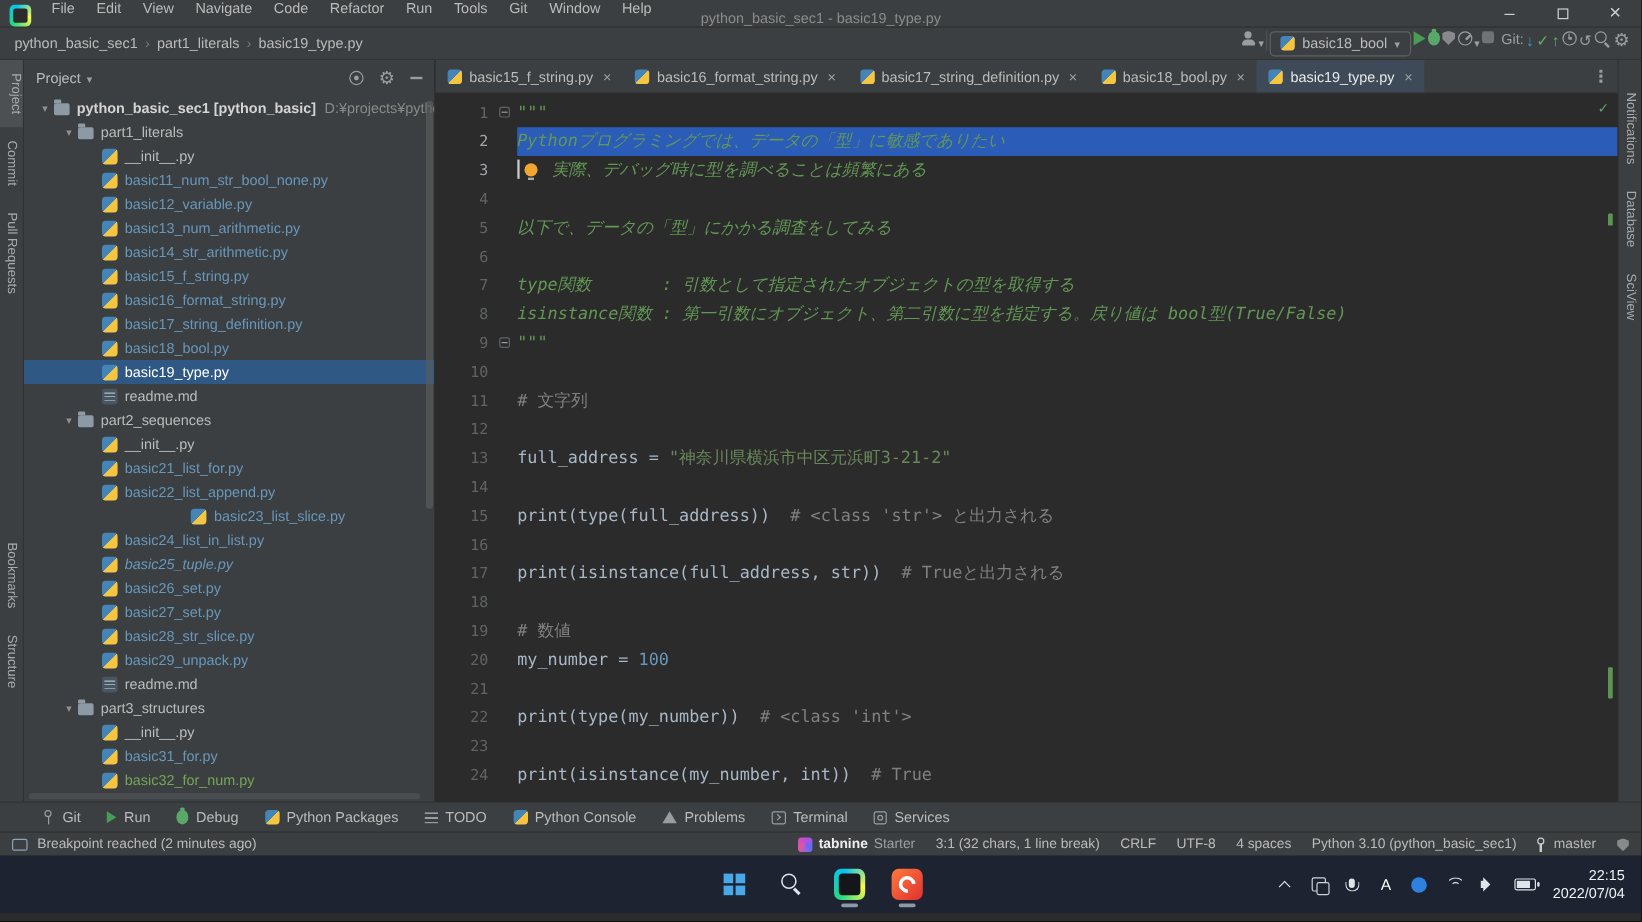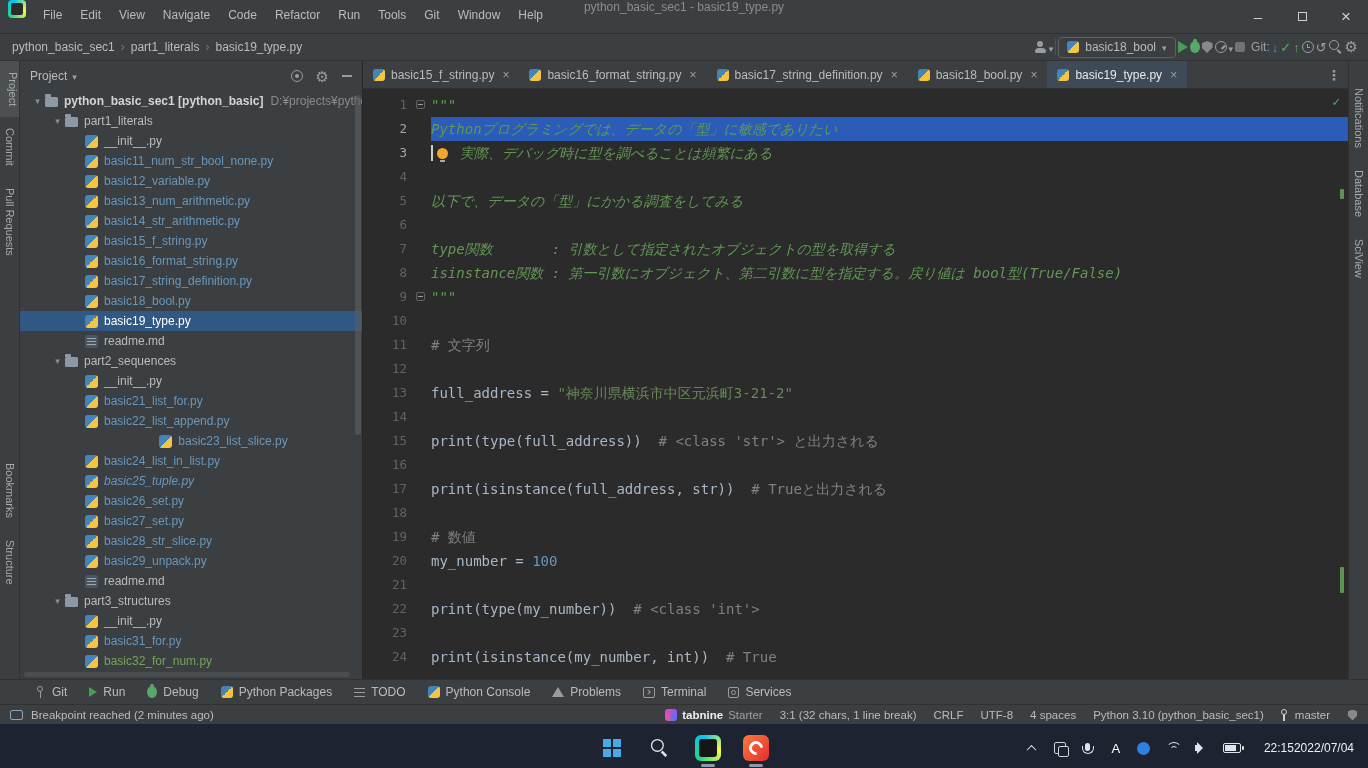--- a/index.html
+++ b/index.html
@@ -2,39 +2,39 @@
 <html style="--accent-blue: #3d94c7; --editor-selection: #2a5cb8; --tree-selection: #2f5884; --tab-active-bg: #3e4a57; --docstring-green: #629755; --comment-gray: #808080; --string-green: #6a8759; --number-blue: #6897bb; --code-default: #a9b7c6; --run-green: #499c54; --modified-blue: #6897bb; --added-green: #73a657;"><head>
 <meta charset="utf-8">
 <style>
   *{margin:0;padding:0;box-sizing:border-box}
   html,body{width:1368px;height:768px;overflow:hidden;background:#000}
   #root{position:relative;width:1368px;height:768px;background:#2b2b2b;
         font-family:"Liberation Sans","DejaVu Sans",sans-serif;color:#bbb;cursor:default}
   .icon{display:inline-block;position:relative;flex:none}
 
   
-  .titlebar{height:34px;background:#3c3f41;display:flex;align-items:flex-start;position:relative;border-bottom:1px solid #323232}
+  .titlebar{height:23px;background:#3c3f41;display:flex;align-items:flex-end;position:relative;border-bottom:1px solid #323232}
   .app-logo{width:18px;height:18px;margin:0 8px;border-radius:4px;
     background:conic-gradient(from 220deg,#21d789,#07c3f2,#fcf84a,#21d789);position:relative}
   .app-logo::after{content:"";position:absolute;inset:3px;background:#2b2b2b;border-radius:2px}
   .menubar{display:flex;align-items:center}
   .menu-item{padding:0 9px;font-size:12px;color:#bbb;line-height:30px}
   .win-title{position:absolute;left:50%;transform:translateX(-50%);font-size:12px;color:#8c8c8c;white-space:nowrap}
   .win-controls{margin-left:auto;display:flex;height:100%}
   .wc{width:44px;height:100%;display:flex;align-items:center;justify-content:center;color:#cfcfcf}
   .wc-min::before{content:"–";font-size:15px}
   .wc-max i{display:block;width:9px;height:9px;border:1px solid #cfcfcf}
   .wc-close::before{content:"×";font-size:17px}
 
   
   .navbar{height:27px;background:#3c3f41;display:flex;align-items:center;padding:0 10px;border-bottom:1px solid #323232}
   .breadcrumbs{display:flex;align-items:center}
   .bc-item{font-size:12px;color:#bbb;padding:0 2px}
   .bc-sep{color:#777;padding:0 4px;font-size:12px}
-  .nav-right{margin-left:auto;display:flex;align-items:center;gap:2px}
+  .nav-right{margin-left:auto;display:flex;align-items:flex-start;gap:2px}
   .caret::before{content:"▾";font-size:9px;color:#9da0a3}
   .vsep{width:1px;height:16px;background:#505356}
   .run-config{display:flex;align-items:center;gap:6px;border:1px solid #5e6162;border-radius:4px;height:21px;padding:0 8px;font-size:12px;color:#bbb}
   .git-label{font-size:12px;color:#9da0a3;margin-left:4px}
   .txt{line-height:1}
   .i-arrdown::before{content:"↓";color:var(--accent-blue,#3d94c7);font-weight:bold;font-size:13px}
   .i-check::before{content:"✓";color:#5fad65;font-weight:bold;font-size:13px}
   .i-arrup::before{content:"↑";color:#5fad65;font-weight:bold;font-size:13px}
   .i-undo::before{content:"↺";color:#9a9da0;font-size:13px}
   .i-gear::before{content:"⚙";color:#9a9da0;font-size:15px}
@@ -177,21 +177,21 @@
   .i-bluedot{width:13px;height:13px;border-radius:50%;background:#2f81e0}
   .i-wifi{width:16px;height:12px}
   .i-wifi::before{content:"";position:absolute;left:1px;top:0;width:14px;height:14px;border:1.6px solid #dfe3ea;border-radius:50%;clip-path:polygon(50% 50%,0 0,100% 0)}
   .i-wifi::after{content:"";position:absolute;left:5px;top:4px;width:6px;height:6px;border:1.6px solid #dfe3ea;border-radius:50%;clip-path:polygon(50% 50%,-40% -40%,140% -40%)}
   .i-vol{width:14px;height:12px}
   .i-vol::before{content:"";position:absolute;left:0;top:3px;width:3px;height:6px;background:#dfe3ea}
   .i-vol::after{content:"";position:absolute;left:2px;top:0;border-left:6px solid #dfe3ea;border-top:6px solid transparent;border-bottom:6px solid transparent}
   .i-batt{width:18px;height:10px;border:1.5px solid #dfe3ea;border-radius:2px}
   .i-batt::before{content:"";position:absolute;right:-4px;top:2px;width:2px;height:4px;background:#dfe3ea;border-radius:1px}
   .i-batt::after{content:"";position:absolute;left:1px;top:1px;bottom:1px;width:11px;background:#dfe3ea}
-  .tb-clock{display:flex;align-items:flex-end;font-size:12px;color:#eef1f5;line-height:15px;margin-left:9px}
+  .tb-clock{display:flex;flex-direction:column;align-items:flex-end;font-size:12px;color:#eef1f5;line-height:15px;margin-left:0}
 </style>
 </head>
 <body>
 
 <div id="root">
 
   <header class="titlebar">
     <span class="app-logo"></span>
     <nav class="menubar">
         <span class="menu-item">File</span>

